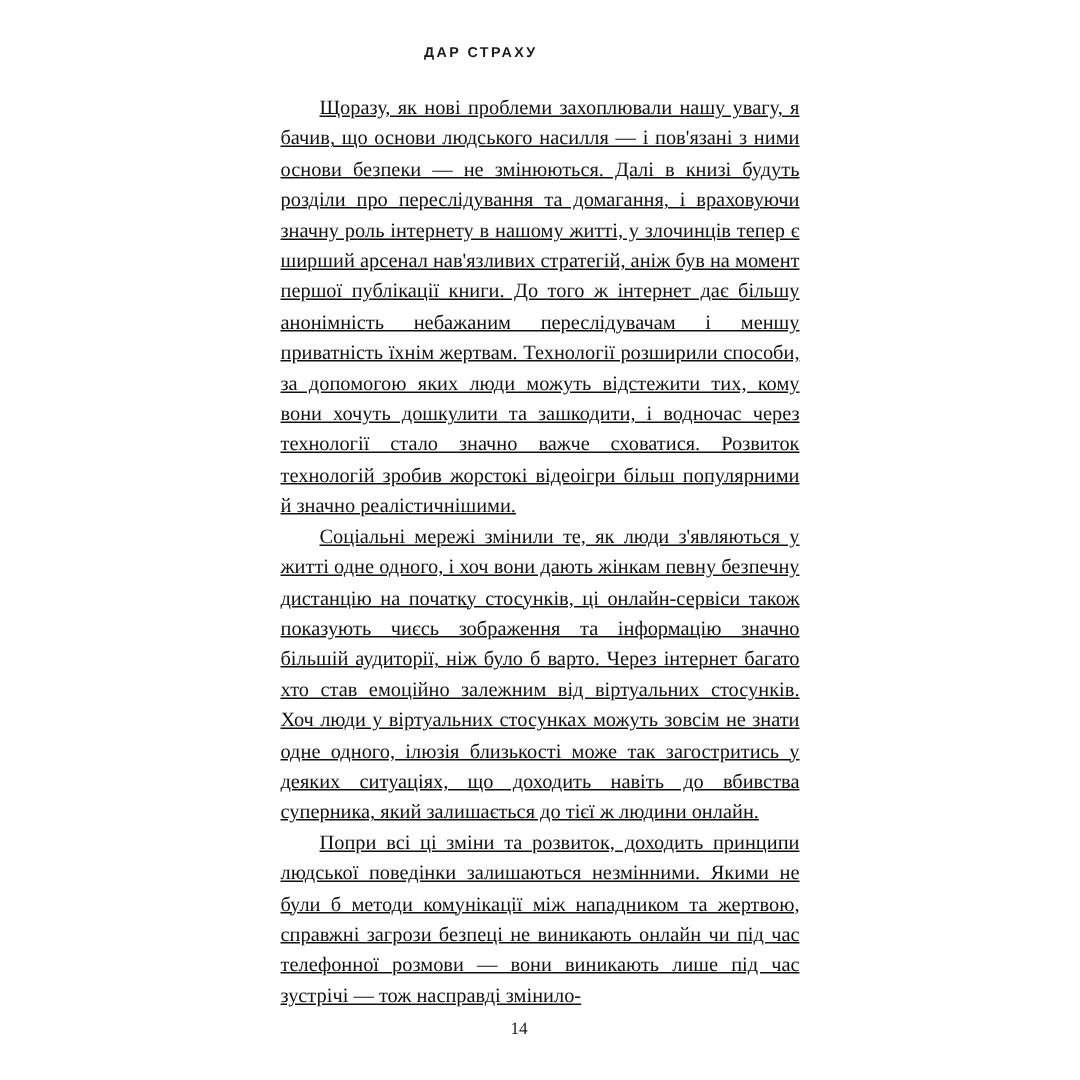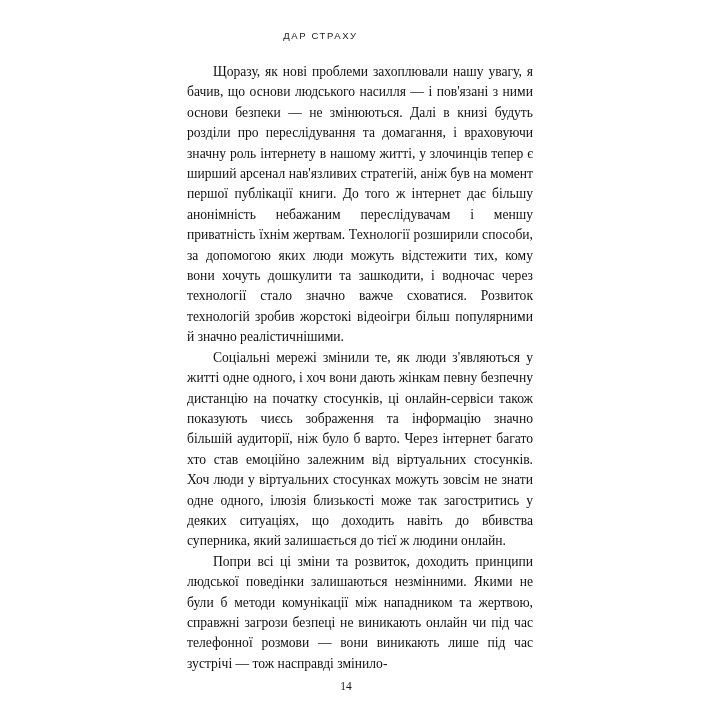--- a/index.html
+++ b/index.html
@@ -23,27 +23,28 @@
   .running-head {
     position: absolute;
     top: 30px;
     left: 0;
     width: 641px;
     text-align: center;
     font-family: "Liberation Sans", sans-serif;
     font-size: 9.5px;
     letter-spacing: 1.6px;
     color: #1a1a1a;
-    font-weight: 400;
+    font-weight: 700;
   }
   .text-block {
     position: absolute;
     top: 62px;
     left: 187px;
     width: 346px;
+    text-decoration: underline;
   }
   .text-block p {
     margin: 0;
     text-align: justify;
     text-justify: inter-word;
     font-size: 13.6px;
     line-height: 20.4px;
     text-indent: 26px;
     hyphens: manual;
     color: #111111;

